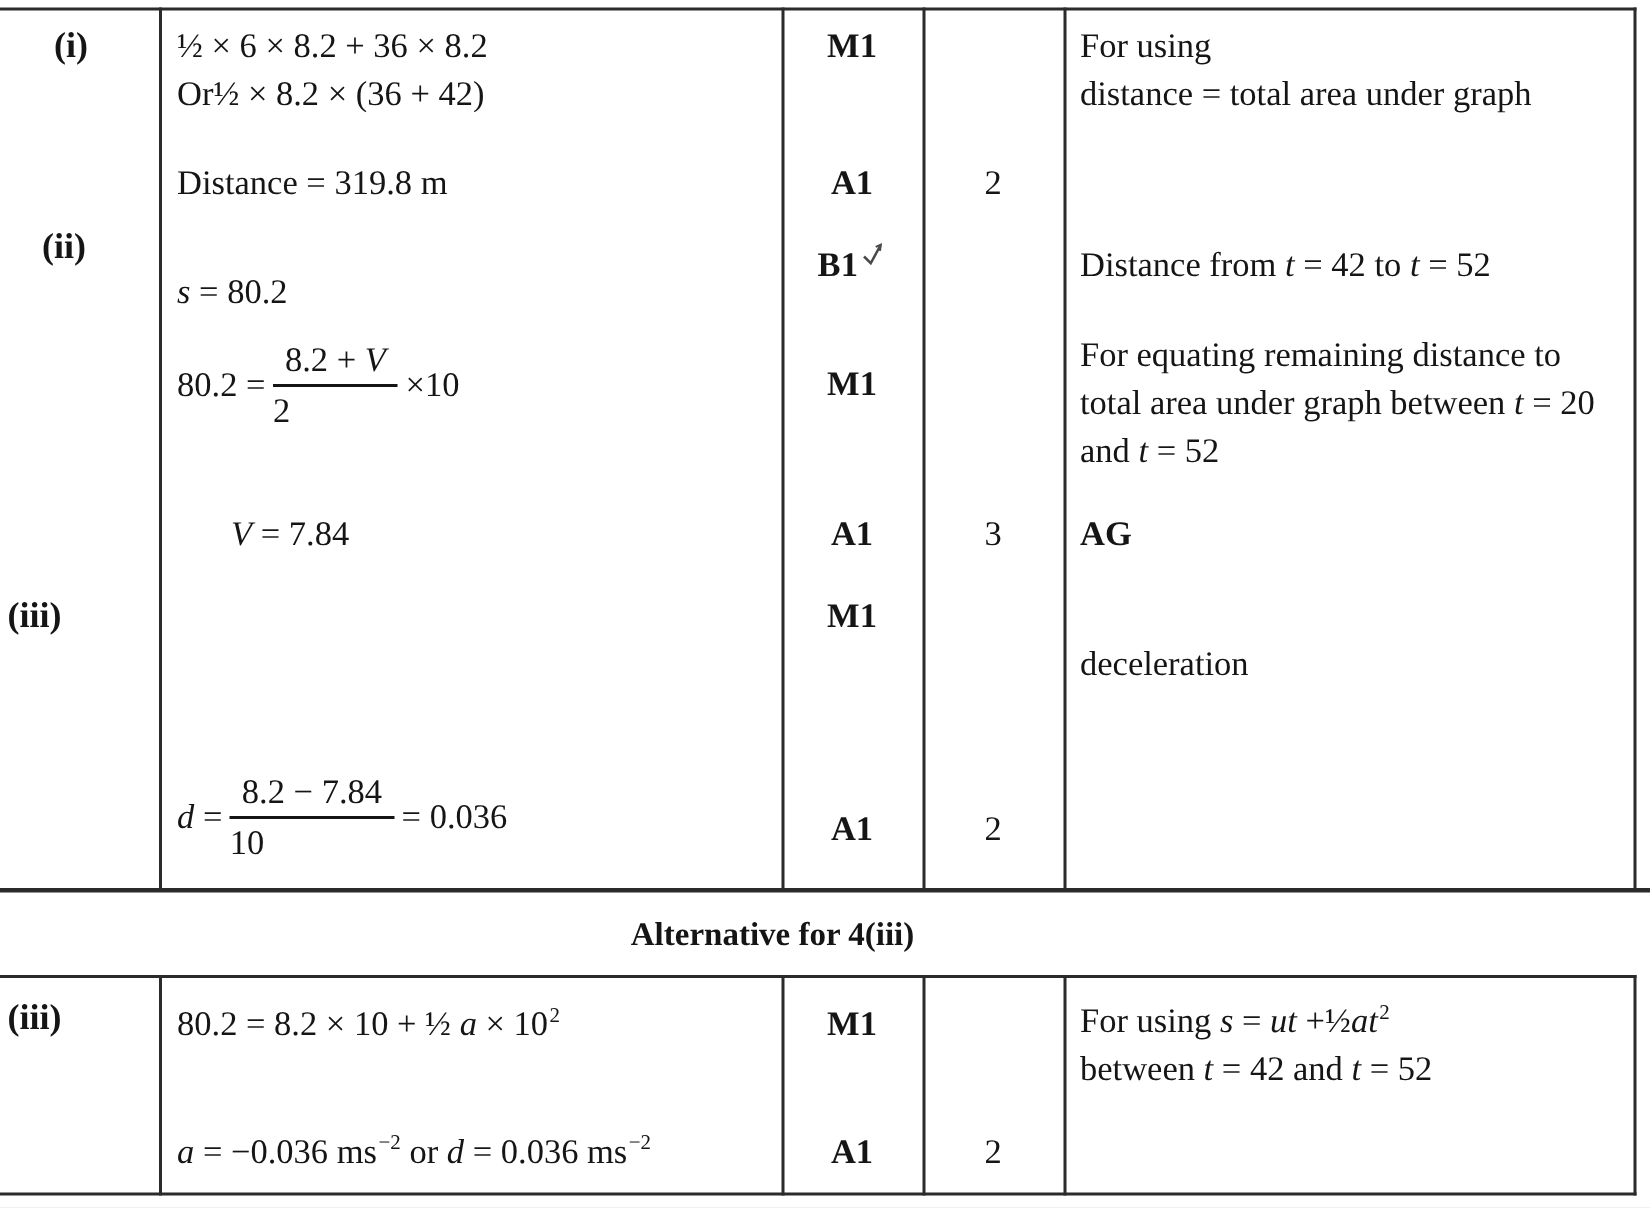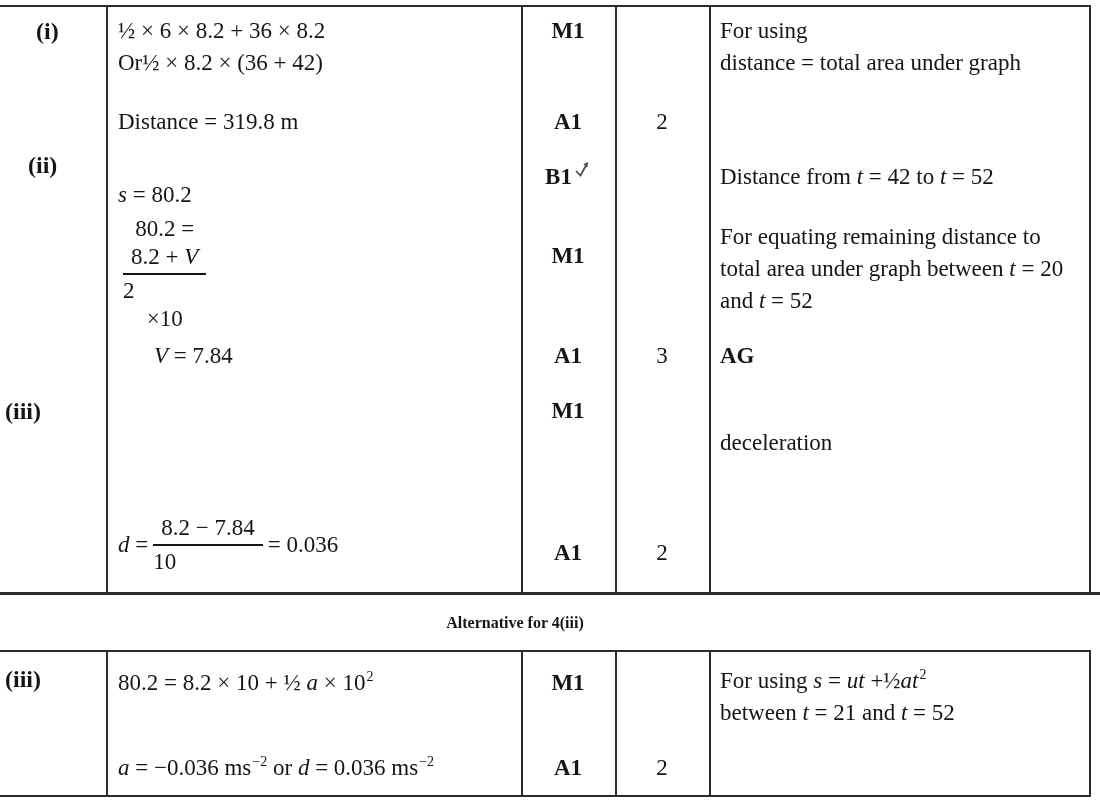--- a/index.html
+++ b/index.html
@@ -16,21 +16,21 @@
   .mark{left:521px;width:94px;text-align:center;font-weight:bold;white-space:nowrap;}
   .tot{left:615px;width:94px;text-align:center;white-space:nowrap;}
   .cmt{left:720px;white-space:nowrap;}
   .bold{font-weight:bold;}
   .eq{position:absolute;left:118px;display:flex;align-items:center;white-space:nowrap;}
   .frac{display:inline-flex;flex-direction:column;margin:0 5px;}
   .frac .fnum{padding:0 8px 3px;border-bottom:2px solid #151515;line-height:26px;}
   .frac .fden{padding-top:3px;line-height:26px;}
   .sup{font-size:14px;position:relative;top:-9px;margin-left:1px;}
   .tick{display:inline-block;vertical-align:middle;position:relative;top:-8px;margin-left:2px;}
-  .alt-header{left:0;width:1030px;text-align:center;font-weight:bold;font-size:16px;}
+  .alt-header{left:0;width:1030px;text-align:center;font-weight:bold;font-size:22px;}
 </style>
 </head>
 <body>
 
 <div class="sheet">
 
   <div class="hline" style="top:5px;left:0;width:1091px;"></div>
   <div class="hline" style="top:592px;left:0;width:1100px;height:3px;"></div>
   <div class="hline" style="top:650px;left:0;width:1091px;"></div>
   <div class="hline" style="top:795px;left:0;width:1091px;"></div>
@@ -60,21 +60,21 @@
   <div class="abs lbl" style="left:28px;top:150px;">(ii)</div>
   <div class="abs work" style="top:180px;"><span style="font-style: italic;">s</span><span> = 80.2</span></div>
   <div class="abs mark" style="top:162px;">
     <span>B1</span><span class="tick"><svg width="17" height="19" viewBox="0 0 17 19">
           <path d="M2 12 L6.5 16.5 L13 4.5" fill="none" stroke="#4a4a4a" stroke-width="1.7"></path>
           <path d="M9.8 5.6 L13.2 4.2 L12.6 8.2" fill="none" stroke="#4a4a4a" stroke-width="1.4"></path>
         </svg></span>
   </div>
   <div class="abs cmt" style="top:162px;"><span>Distance from </span><span style="font-style: italic;">t</span><span> = 42 to </span><span style="font-style: italic;">t</span><span> = 52</span></div>
 
-  <div class="eq" style="top:214px;height:86px;flex-direction:column;">
+  <div class="eq" style="top:214px;height:86px;">
     <span>80.2 = </span>
     <span class="frac">
       <span class="fnum"><span>8.2 + </span><span style="font-style: italic;">V</span></span>
       <span class="fden">2</span>
     </span>
     <span>×10</span>
   </div>
   <div class="abs mark" style="top:241px;">M1</div>
   <div class="abs cmt" style="top:222px;">For equating remaining distance to</div>
   <div class="abs cmt" style="top:254px;"><span>total area under graph between </span><span style="font-style: italic;">t</span><span> = 20</span></div>
@@ -99,18 +99,18 @@
   </div>
   <div class="abs mark" style="top:538px;">A1</div>
   <div class="abs tot" style="top:538px;">2</div>
 
   <div class="abs alt-header" style="top:608px;">Alternative for 4(iii)</div>
 
   <div class="abs lbl" style="left:5px;top:664px;">(iii)</div>
   <div class="abs work" style="top:668px;"><span>80.2 = 8.2 × 10 + ½ </span><span style="font-style: italic;">a</span><span> × 10</span><span class="sup">2</span></div>
   <div class="abs mark" style="top:668px;">M1</div>
   <div class="abs cmt" style="top:666px;"><span>For using </span><span style="font-style: italic;">s</span><span> = </span><span style="font-style: italic;">ut</span><span> +½</span><span style="font-style: italic;">at</span><span class="sup">2</span></div>
-  <div class="abs cmt" style="top:698px;"><span>between </span><span style="font-style: italic;">t</span><span> = 21 and </span><span style="font-style: italic;">t</span><span> = 52</span></div>
+  <div class="abs cmt" style="top:698px;"><span>between </span><span style="font-style: italic;">t</span><span> = 42 and </span><span style="font-style: italic;">t</span><span> = 52</span></div>
   <div class="abs work" style="top:753px;"><span style="font-style: italic;">a</span><span> = −0.036 ms</span><span class="sup">−2</span><span> or </span><span style="font-style: italic;">d</span><span> = 0.036 ms</span><span class="sup">−2</span></div>
   <div class="abs mark" style="top:753px;">A1</div>
   <div class="abs tot" style="top:753px;">2</div>
 
 </div>
 
 </body></html>

